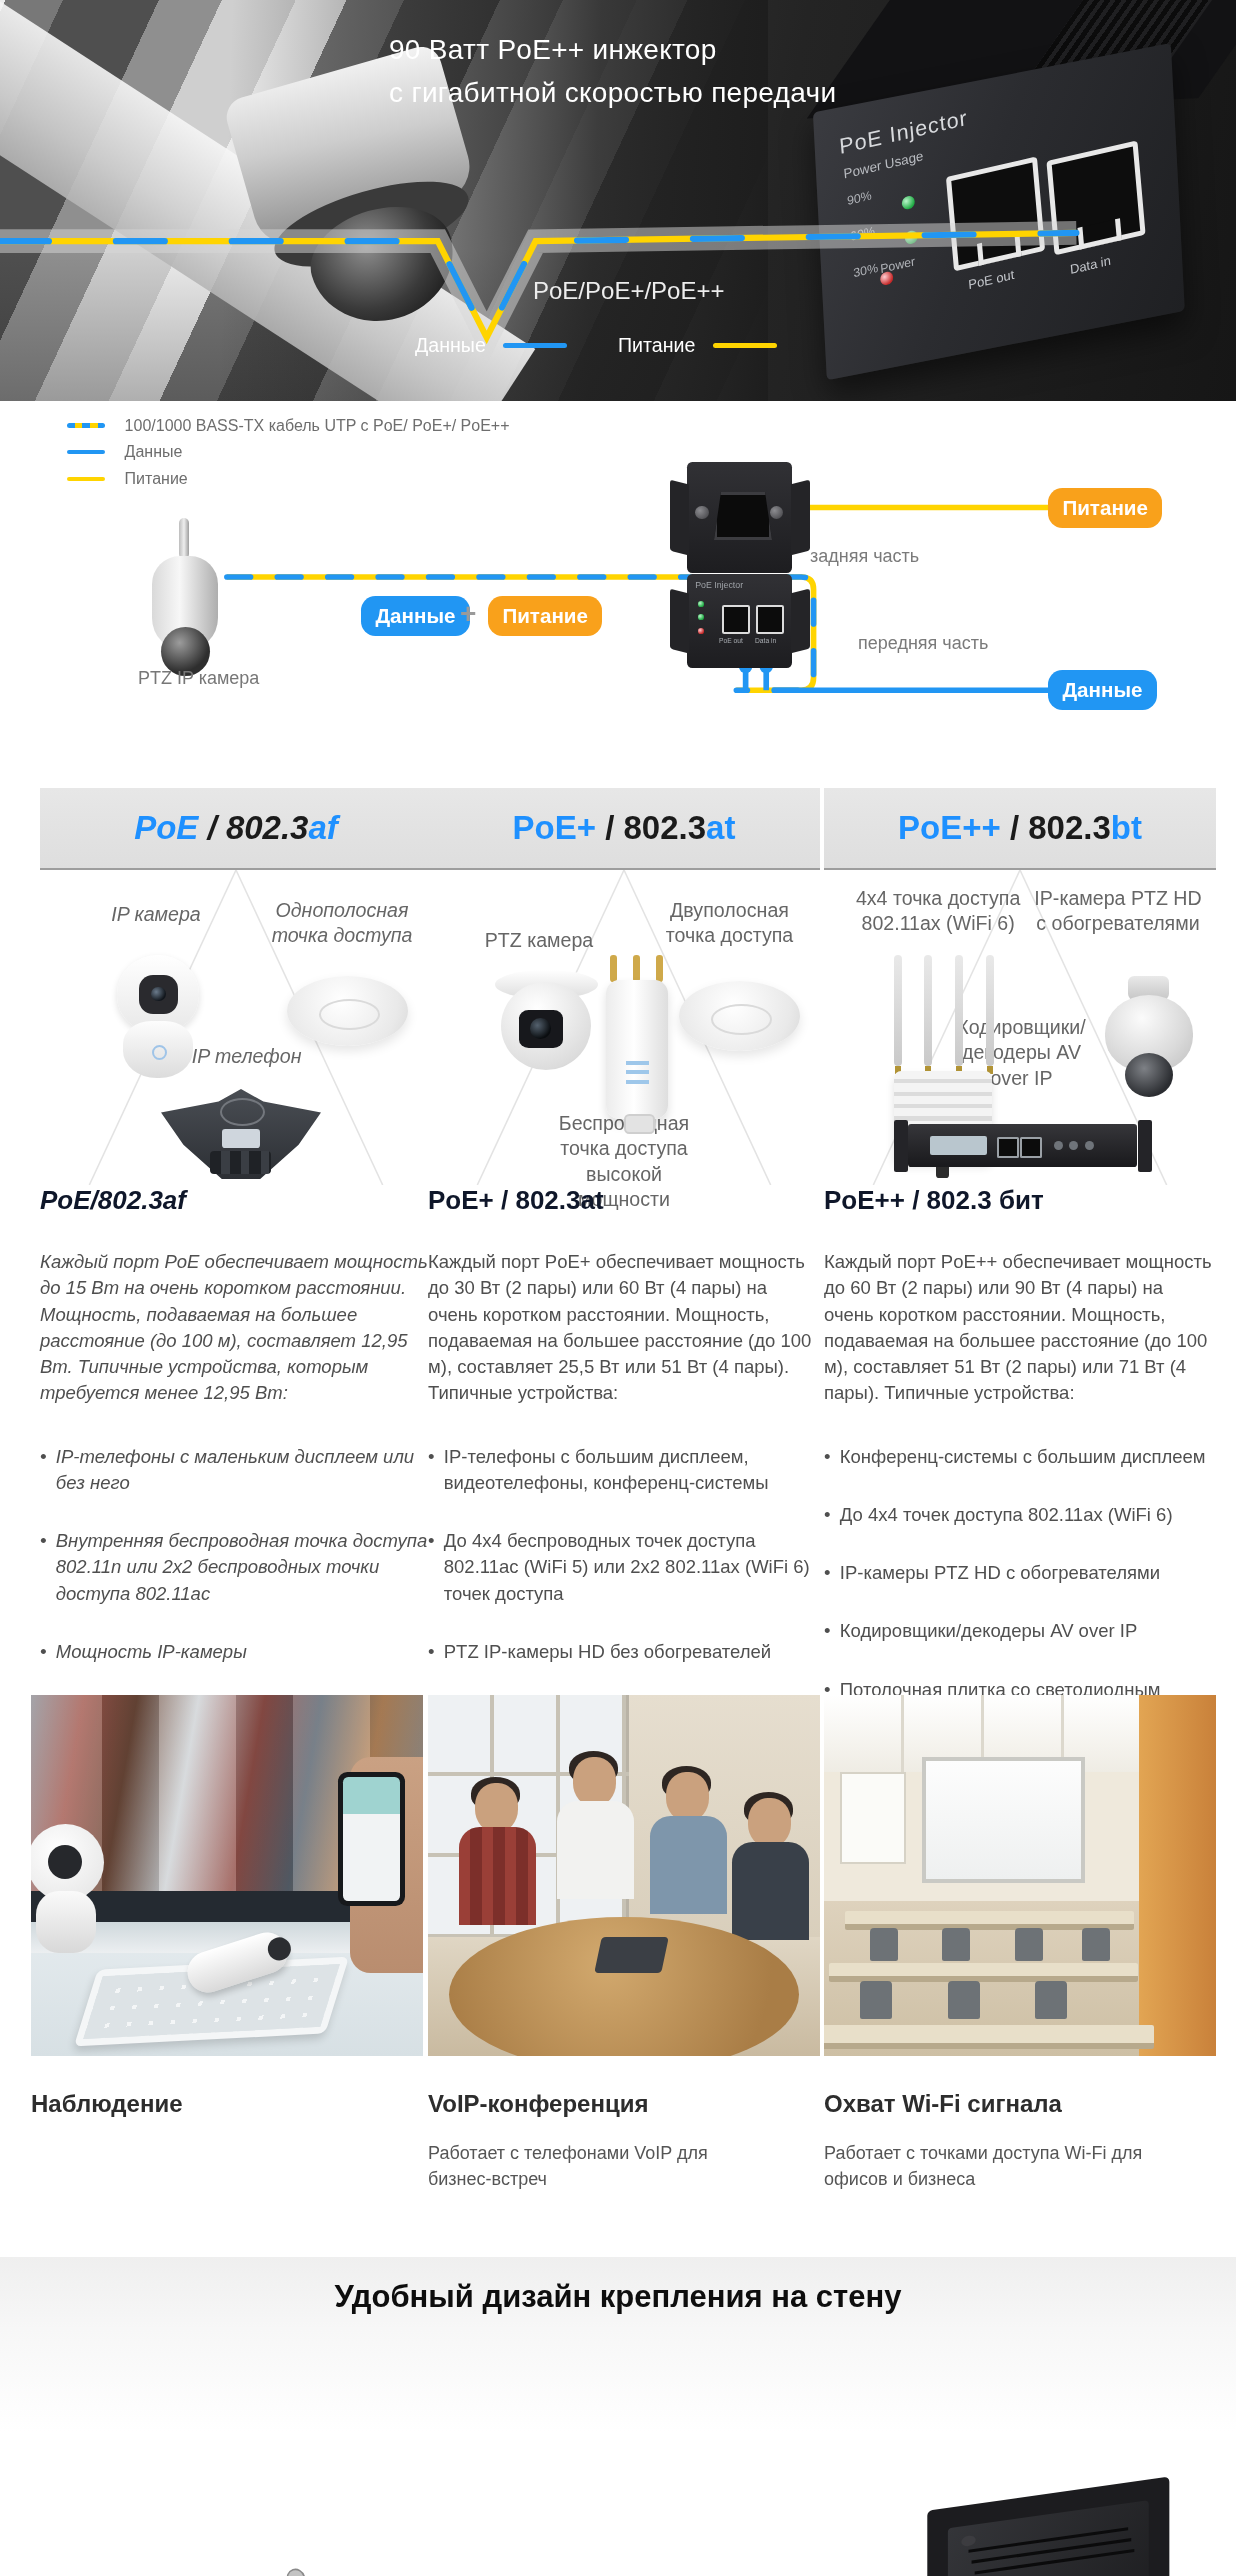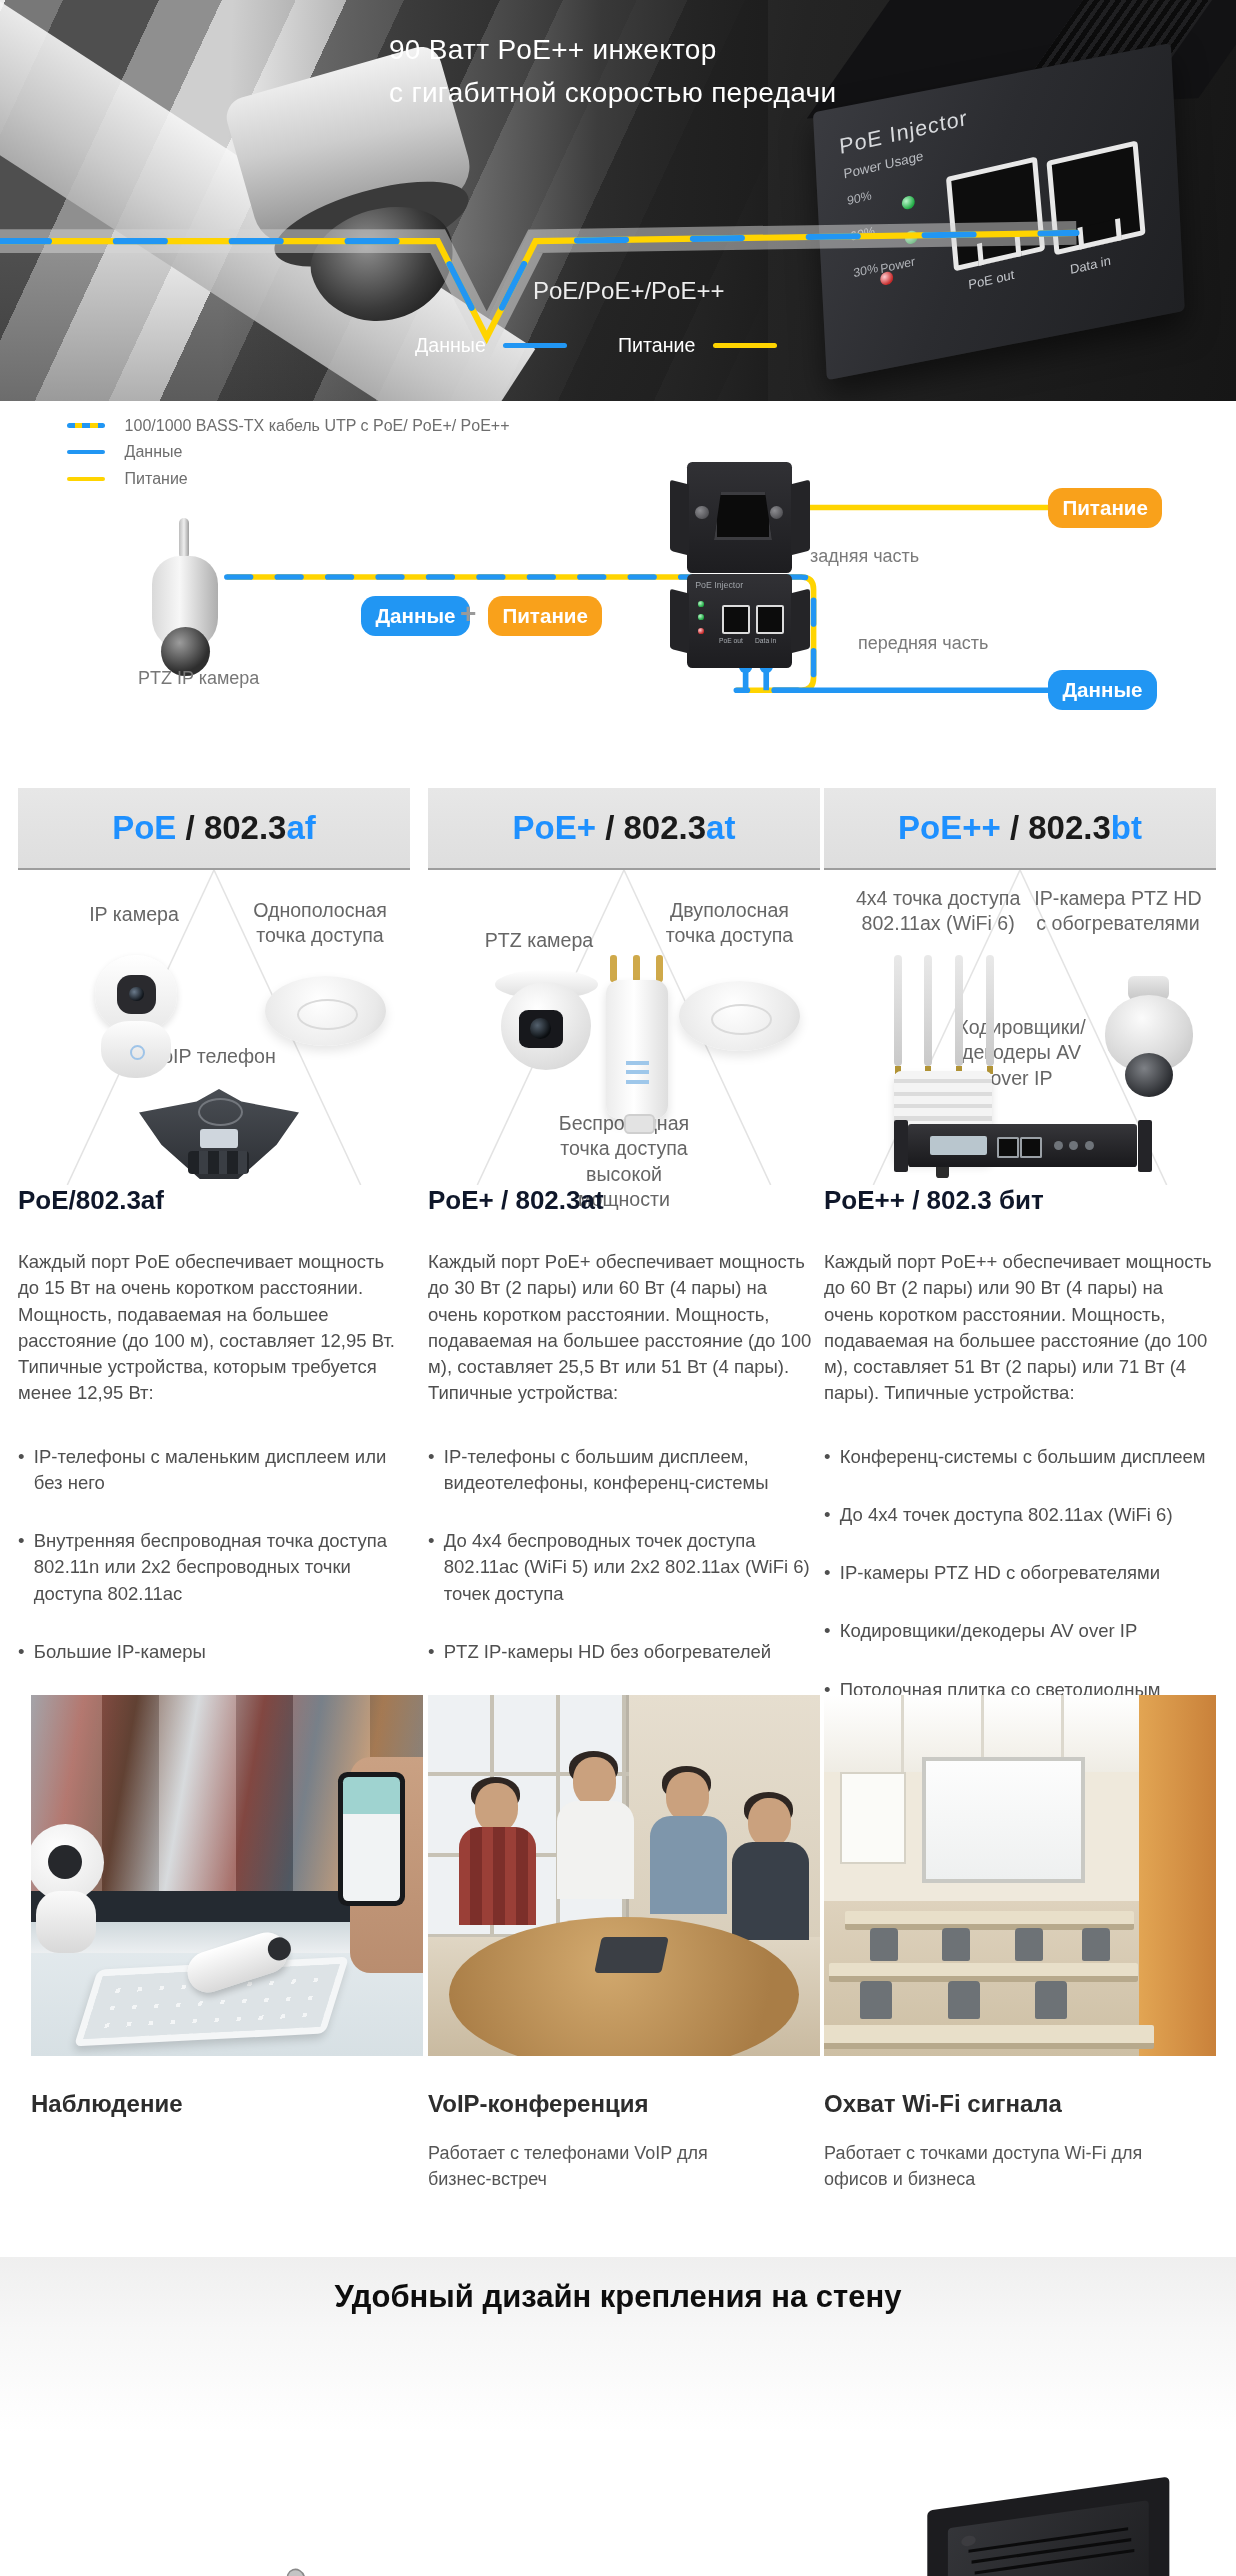--- a/index.html
+++ b/index.html
@@ -78,21 +78,21 @@
   .screw{position:absolute;width:13.4px;height:13.4px;border-radius:50%;background:radial-gradient(circle at 35% 35%,#8c8c90,#3c3c40);}
   .d-front{top:173px;height:94px;}
   .df-name{position:absolute;left:8.2px;top:6.2px;font-size:8.8px;color:#9fa3a8;}
   .df-led{position:absolute;width:5.7px;height:5.7px;border-radius:50%;}
   .df-port{position:absolute;top:31px;width:24px;height:25px;background:#0c0c0c;border:2.6px solid #dcdcdc;border-radius:2.1px;}
   .df-port-label{position:absolute;top:63px;font-size:6.7px;color:#a9adb2;}
 
   
   .standards{position:absolute;left:0;top:788px;width:1236px;height:907px;background:#fff;}
   .col{position:absolute;top:0;width:392px;height:907px;}
-  .col-1{left:18px;}.col-2{left:428px;}.col-3{left:824px;}
+  .col-1{left:40px;font-style:italic;}.col-2{left:428px;}.col-3{left:824px;}
   .col-header{position:absolute;left:0;top:0;width:392px;height:80px;
         background:linear-gradient(180deg,#e7e7e7,#dedede);border-bottom:2.1px solid #9d9d9d;
         display:flex;align-items:center;justify-content:center;font-size:33px;font-weight:bold;color:#1b1b1b;white-space:pre;}
   .hdr-blue{color:#1e90ff;}
   .col-figure{position:absolute;left:0;top:82px;width:392px;height:315px;}
   .vlines{position:absolute;left:0;top:0;}
   .fig-label{position:absolute;font-size:19.6px;color:#666;text-align:center;line-height:1.3;}
   
   .img-homecam{position:absolute;left:72px;top:85px;width:93px;height:129px;}
   .img-homecam .head{position:absolute;left:5.2px;top:0;width:82px;height:77px;border-radius:50% 50% 46% 46%;
@@ -363,21 +363,21 @@
         <p class="ct-bullet">
             <span class="dot">•</span>
             <span>IP-телефоны с маленьким дисплеем или без него</span>
           </p>
         <p class="ct-bullet">
             <span class="dot">•</span>
             <span>Внутренняя беспроводная точка доступа 802.11n или 2x2 беспроводных точки доступа 802.11ac</span>
           </p>
         <p class="ct-bullet">
             <span class="dot">•</span>
-            <span>Большие IP-камеры</span>
+            <span>Мощность IP-камеры</span>
           </p>
       </div>
     </div>
 
     <div class="col col-2">
       <div class="col-header"><span class="hdr-blue">PoE+</span><span> / 802.3</span><span class="hdr-blue">at</span></div>
       <div class="col-figure">
         <svg class="vlines" width="392" height="315" viewBox="0 0 760 612">
           <line x1="380" y1="0" x2="95" y2="612" stroke="#e3e3e3" stroke-width="3"></line>
           <line x1="380" y1="0" x2="665" y2="612" stroke="#e3e3e3" stroke-width="3"></line>

